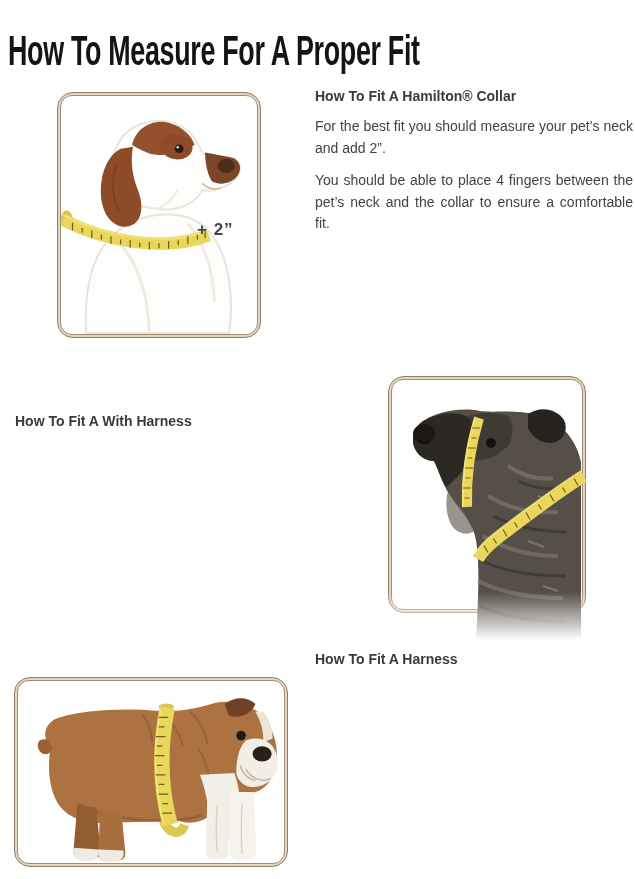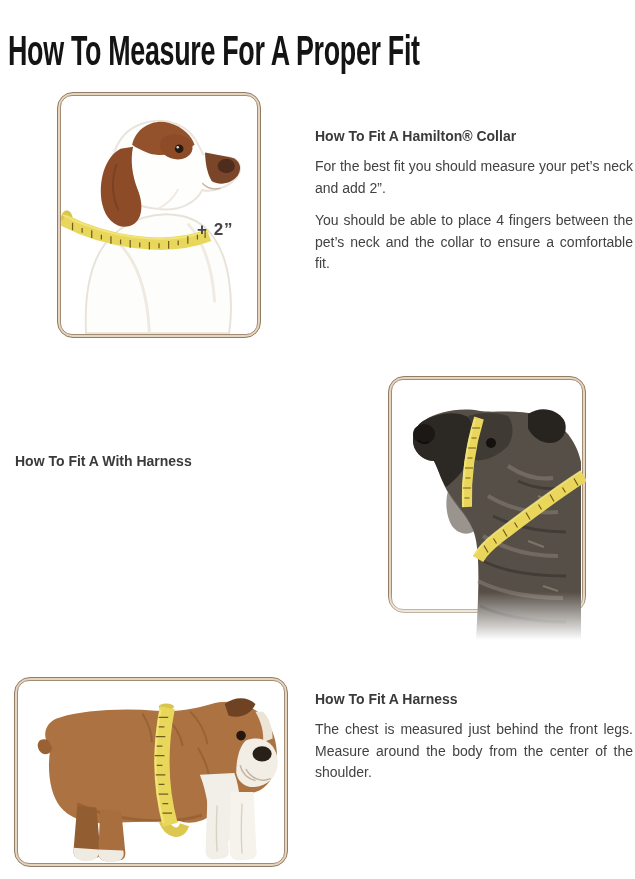--- a/index.html
+++ b/index.html
@@ -26,21 +26,20 @@
   #frame-collar{left:57px;top:92px;width:204px;height:246px;}
   #frame-head-harness{left:388px;top:376px;width:198px;height:237px;}
   #frame-harness{left:14px;top:677px;width:274px;height:190px;}
   #dog-head-harness-overlay{
     position:absolute;left:388px;top:376px;width:198px;height:264px;z-index:3;
     pointer-events:none;
   }
   .text-col{
     position:absolute;width:318px;color:#424242;font-size:14px;line-height:21.5px;
     text-align:justify;
-    margin-top:40px;
   }
   .text-col h3{margin:0 0 12px 0;font-size:14px;line-height:16px;color:#3a3a3a;font-weight:bold;text-align:left;}
   .text-col p{margin:0 0 11px 0;}
   .text-col p:last-child{margin-bottom:0;}
   #text-collar{left:315px;top:88px;}
   #text-head-harness{left:15px;top:413px;}
   #text-harness{left:315px;top:651px;}
   .tape-annotation{
     position:absolute;left:197px;top:220px;z-index:4;
     font-size:17px;font-weight:bold;color:#44434b;letter-spacing:1px;
@@ -181,14 +180,13 @@
       <circle cx="231" cy="57" r="5" fill="#241812"></circle>
       <path d="M236 62 C252 56 266 64 269 80 C271 94 264 106 250 110 C238 113 228 107 226 96 C226 84 228 70 236 62 Z" fill="#f2eee6"></path>
       <ellipse cx="253" cy="76" rx="10" ry="8" fill="#2a201a"></ellipse>
       <path d="M236 92 C242 102 252 106 262 102 M230 88 C232 96 238 102 246 104" stroke="#c2b4a2" stroke-width="1.5" fill="none"></path>
     </svg>
   </div>
 </div>
 
 <div class="text-col" id="text-harness">
   <h3>How To Fit A Harness</h3>
-  <p>The chest is measured just behind the front legs. Measure around the body from the center of the shoulder.</p>
 </div>
 
 </body></html>

